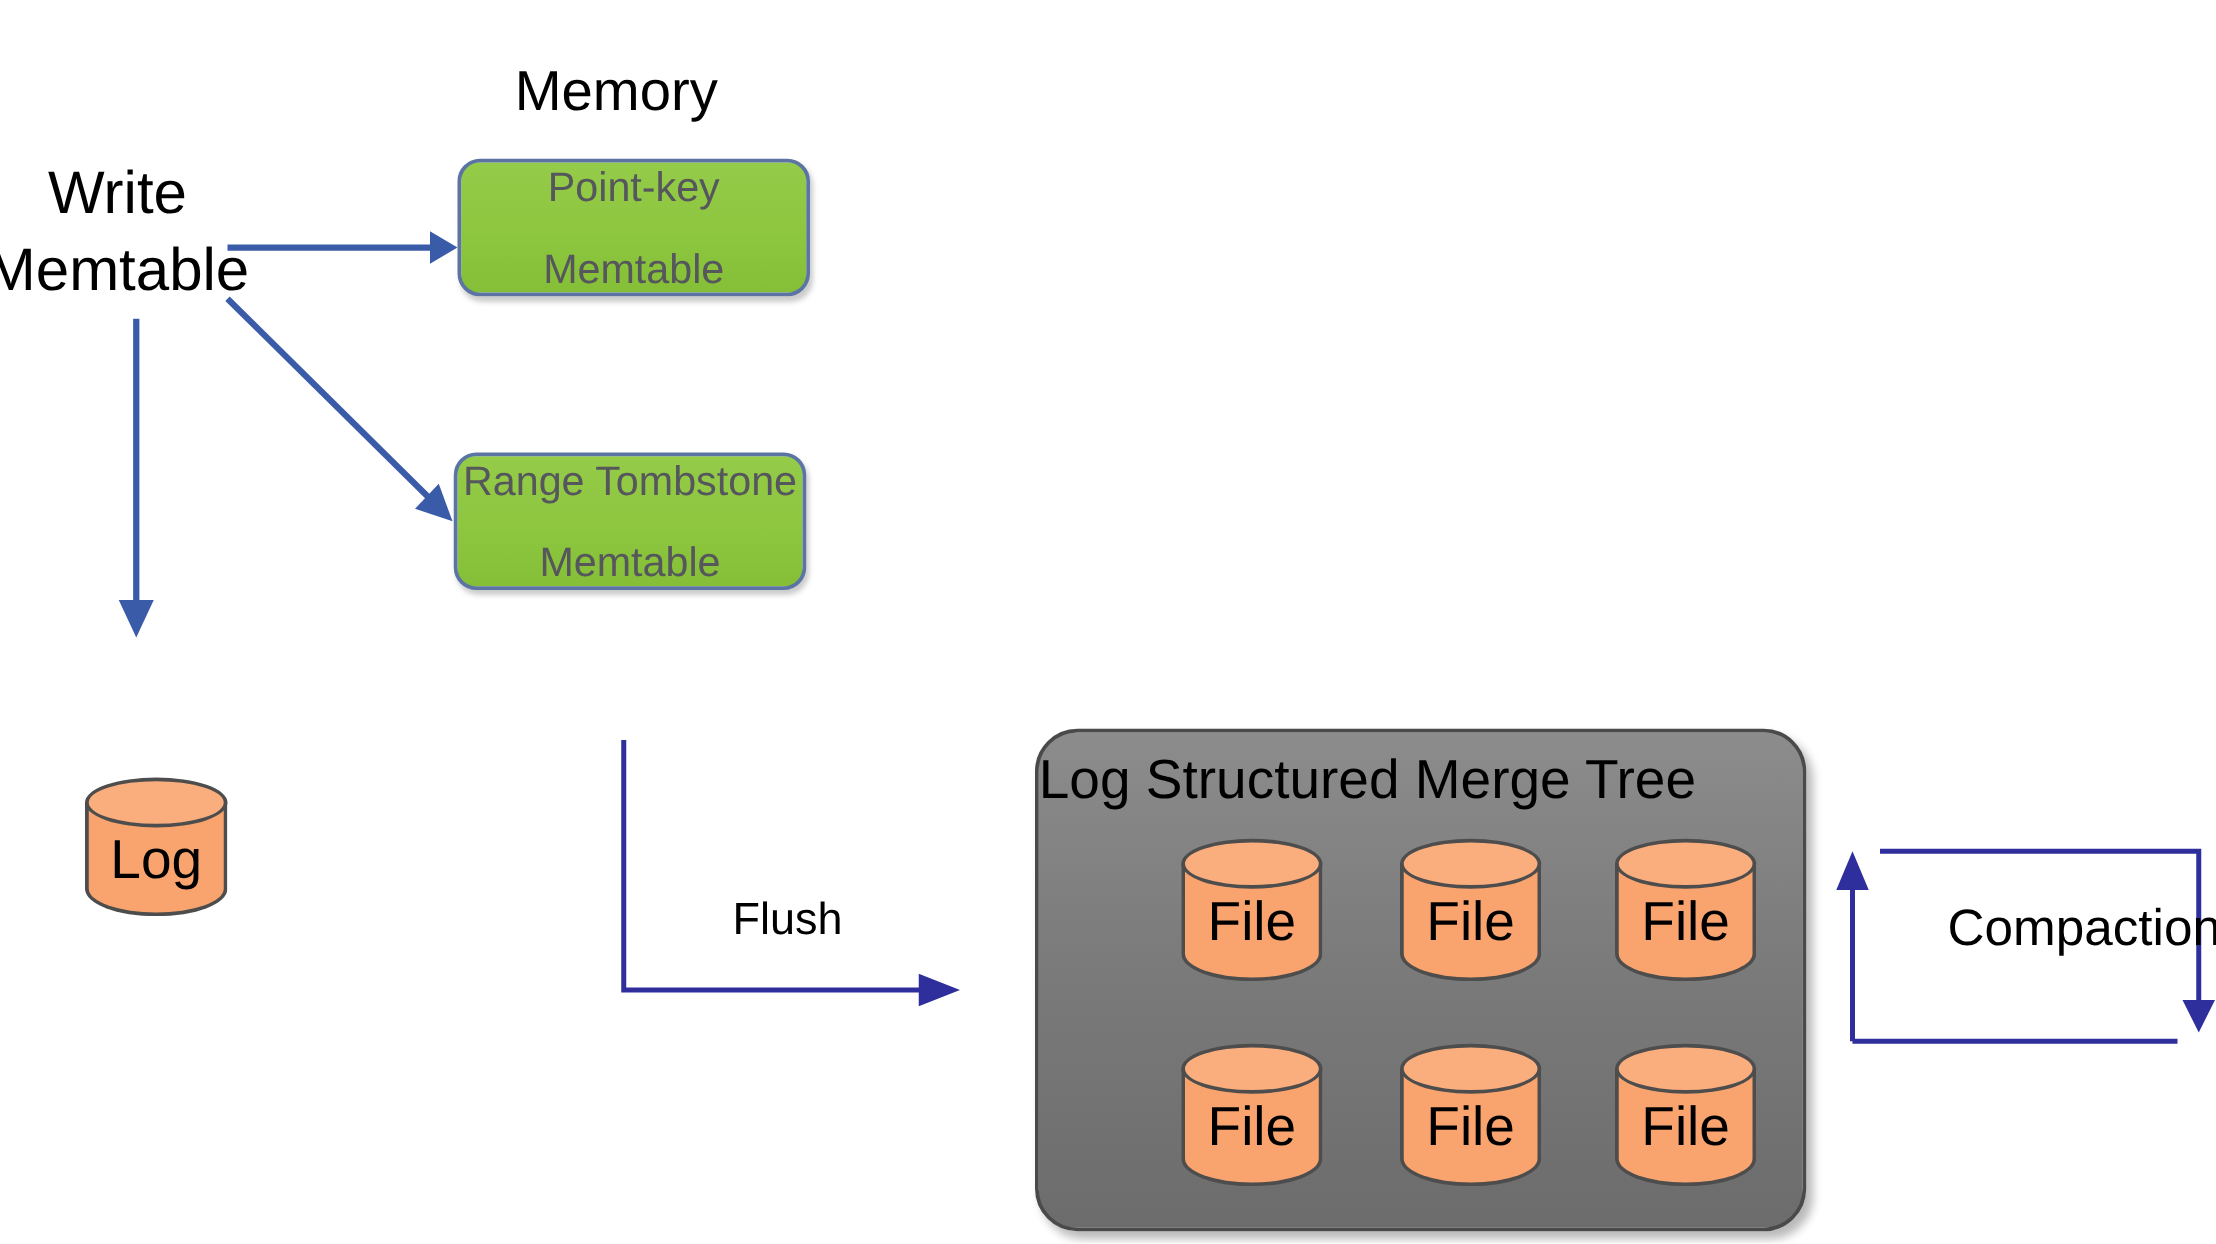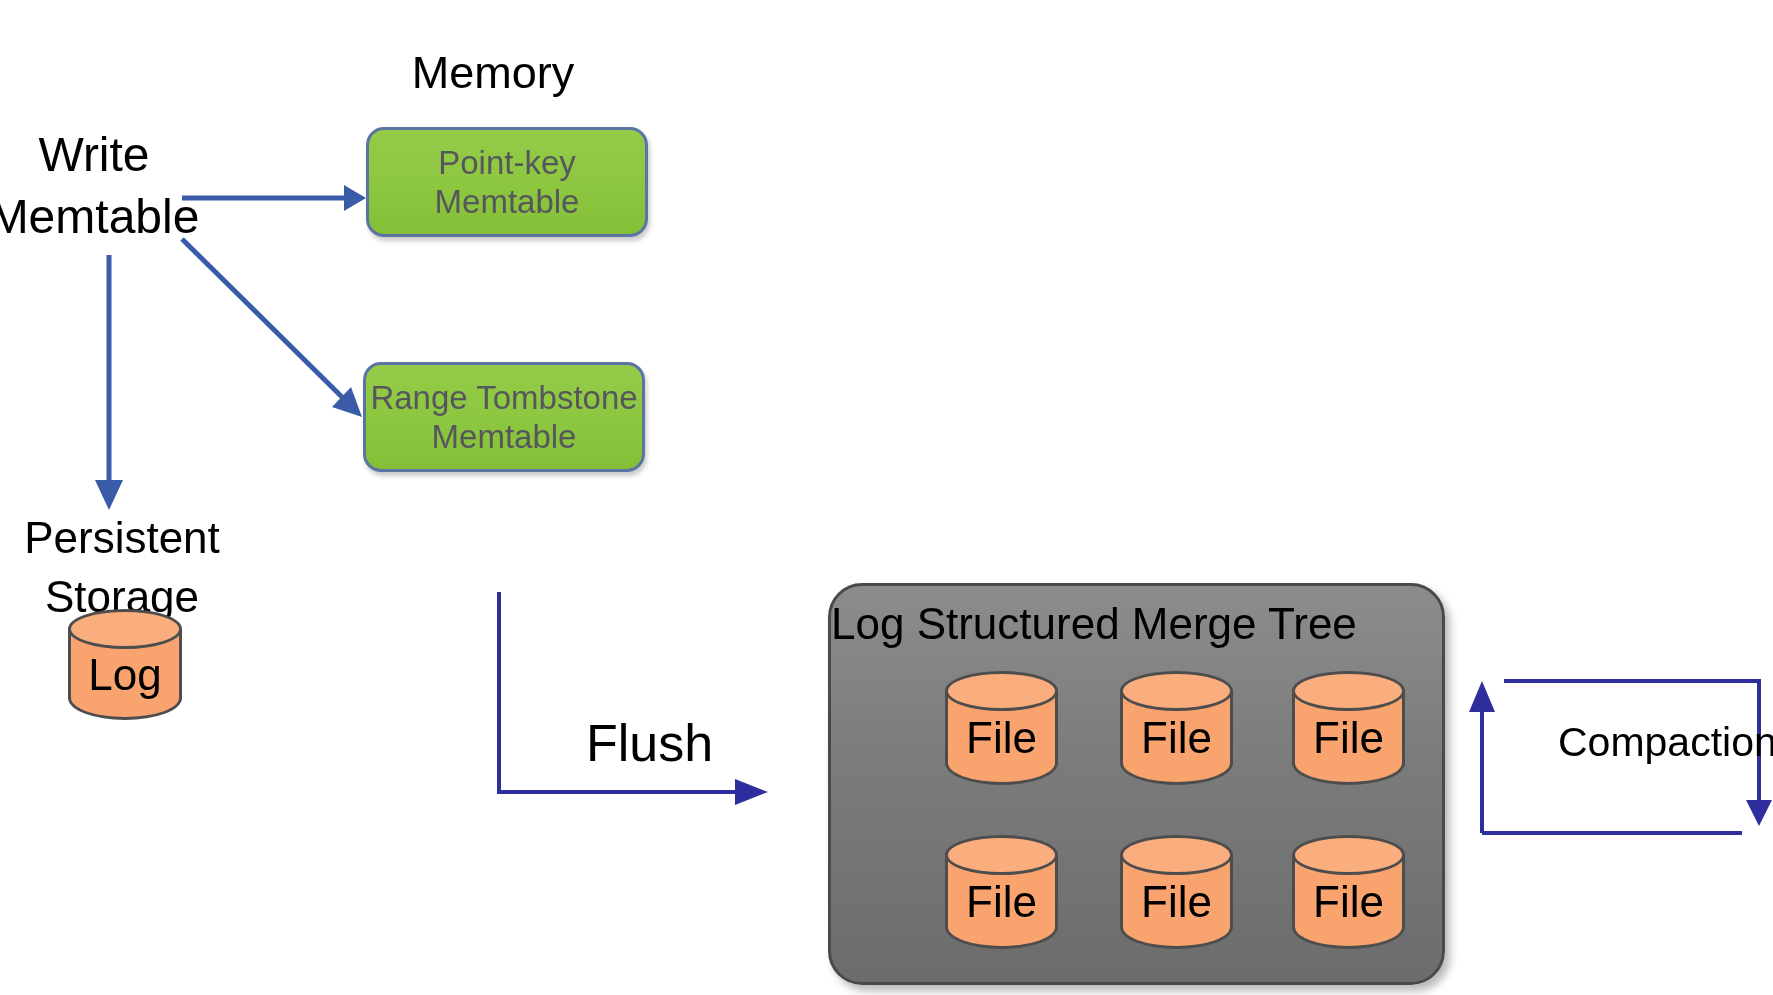--- a/index.html
+++ b/index.html
@@ -20,30 +20,30 @@
     font-family:"Liberation Sans",sans-serif;color:var(--ink);
   }
   .abs{position:absolute;}
   .label{white-space:nowrap;line-height:1;}
   .center-x{transform:translateX(-50%);text-align:center;}
 
   
   .memory-title{left:493px;top:50px;font-size:45px;}
   .write-request{left:94px;top:124px;font-size:48px;line-height:62px;}
   .storage-label{left:122px;top:508px;font-size:44px;line-height:59px;}
-  .flush-label{left:586px;top:717px;font-size:52px;}
+  .flush-label{left:586px;top:717px;font-size:36px;}
   .compaction-label{left:1558px;top:722px;font-size:41px;}
 
   
   .memtable-box{
     width:282px;height:110px;border-radius:18px;
     background:linear-gradient(180deg,#94CB49 0%,var(--memtable-fill) 55%,#85BE37 100%);
     border:3px solid var(--memtable-border);
     box-sizing:border-box;
-    display:flex;flex-direction:column;align-items:center;justify-content:center;
+    display:flex;flex-direction:column;align-items:center;justify-content:space-between;
     color:var(--memtable-text);font-size:33px;line-height:39px;text-align:center;
     box-shadow:2px 4px 4px rgba(110,110,110,.35);
   }
   .point-key-box{left:366px;top:127px;}
   .range-box{left:363px;top:362px;}
 
   
   .lsm-box{
     left:828px;top:583px;width:617px;height:402px;border-radius:34px;
     background:linear-gradient(180deg,#8C8C8C 0%,#7B7B7B 45%,#6C6C6C 100%);
@@ -63,21 +63,21 @@
     position:absolute;left:0;top:0;width:100%;height:40px;
     background:var(--cyl-top-fill);border:3px solid var(--cyl-border);
     border-radius:50%;box-sizing:border-box;
   }
   .cyl-label{
     position:absolute;left:0;right:0;top:20px;bottom:0;
     display:flex;align-items:center;justify-content:center;
     font-size:44px;color:var(--ink);
   }
   .file-cyl{width:113px;height:114px;margin-left:42px;}
-  .log-cyl{left:68px;top:609px;width:114px;height:111px;text-align:right;}
+  .log-cyl{left:68px;top:622px;width:114px;height:111px;text-align:right;}
 
   .arrow-layer{left:0;top:0;width:1773px;height:995px;pointer-events:none;}
 </style>
 </head>
 <body>
 
 <div class="canvas">
 
   <svg class="abs arrow-layer" viewBox="0 0 1773 995" width="1773" height="995" xmlns="http://www.w3.org/2000/svg">
 
@@ -120,24 +120,20 @@
   <div class="abs memtable-box point-key-box">
     <div>Point-key</div>
     <div>Memtable</div>
   </div>
 
   <div class="abs memtable-box range-box">
     <div>Range Tombstone</div>
     <div>Memtable</div>
   </div>
 
-  <div class="abs label center-x storage-label">
-    <div>Persistent</div>
-    <div>Storage</div>
-  </div>
 
   <div class="cylinder log-cyl">
     <div class="cyl-body"></div>
     <div class="cyl-top"></div>
     <div class="cyl-label">Log</div>
   </div>
 
   <div class="abs label flush-label">Flush</div>
 
   <div class="abs lsm-box">

